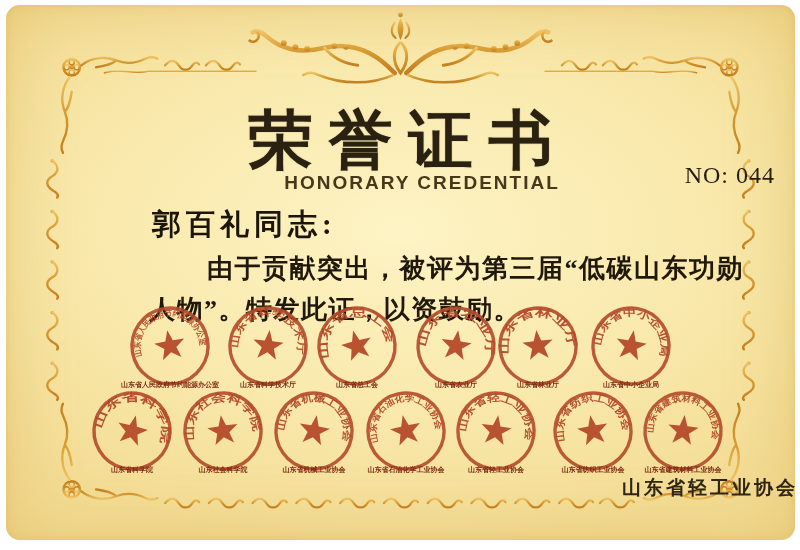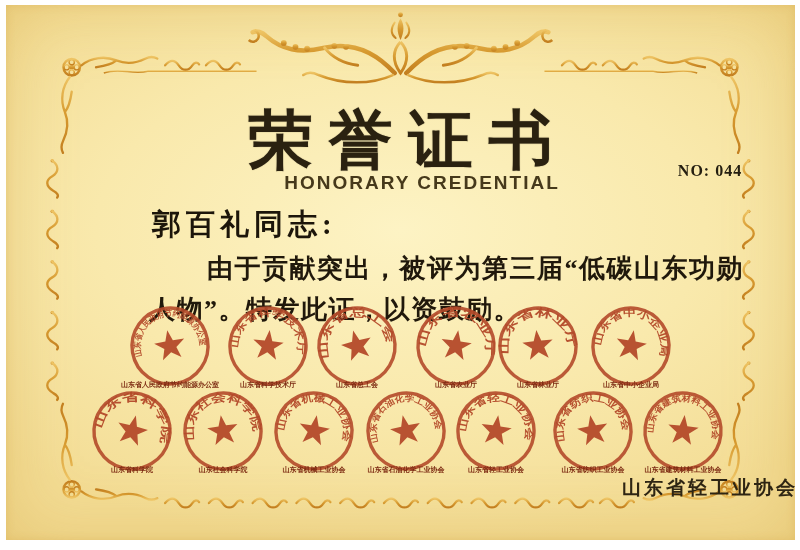--- a/index.html
+++ b/index.html
@@ -6,37 +6,37 @@
   body{
     width:800px;height:550px;position:relative;overflow:hidden;
     background:#ffffff;
     font-family:"Liberation Serif","DejaVu Serif",serif;
   }
   .certificate{
     position:absolute;left:6px;top:5px;right:5px;bottom:10px;
     background:
       radial-gradient(ellipse 70% 60% at 50% 42%, #fdf3c4 0%, #f9e9ac 55%, #f3dc94 100%);
     box-shadow:inset 0 0 70px rgba(203,152,47,.30), inset 0 0 8px rgba(203,152,47,.25);
-    border-radius:0;
+    border-radius:14px;
   }
   svg.frame{position:absolute;left:0;top:0;width:100%;height:100%;pointer-events:none;}
   .txt{position:absolute;color:#241c0e;padding-left:43px;}
   .title{
     left:0;right:0;top:92px;text-align:center;
     font-size:64px;font-weight:bold;letter-spacing:16px;padding-left:16px;
     color:#2a2110;text-shadow:0 0 1px rgba(42,33,16,.6);
   }
   .subtitle{
     left:0;right:0;top:167px;text-align:center;
     font-family:"Liberation Sans","DejaVu Sans",sans-serif;
     font-size:19px;font-weight:600;letter-spacing:2px;color:#46391b;
   }
   .cert-no{
-    left:596px;top:157px;width:130px;text-align:center;
-    font-size:16px;color:#241e10;letter-spacing:1px;font-weight:bold;
+    left:596px;top:157px;width:130px;text-align:right;
+    font-size:24px;color:#241e10;letter-spacing:1px;
   }
   .recipient{
     left:103px;top:200px;
     font-size:29px;font-weight:bold;letter-spacing:5px;color:#1c150a;
   }
   .body-text{
     left:100px;top:243px;width:640px;
     font-size:26px;font-weight:bold;letter-spacing:1.5px;
     line-height:41px;color:#20180b;
   }

